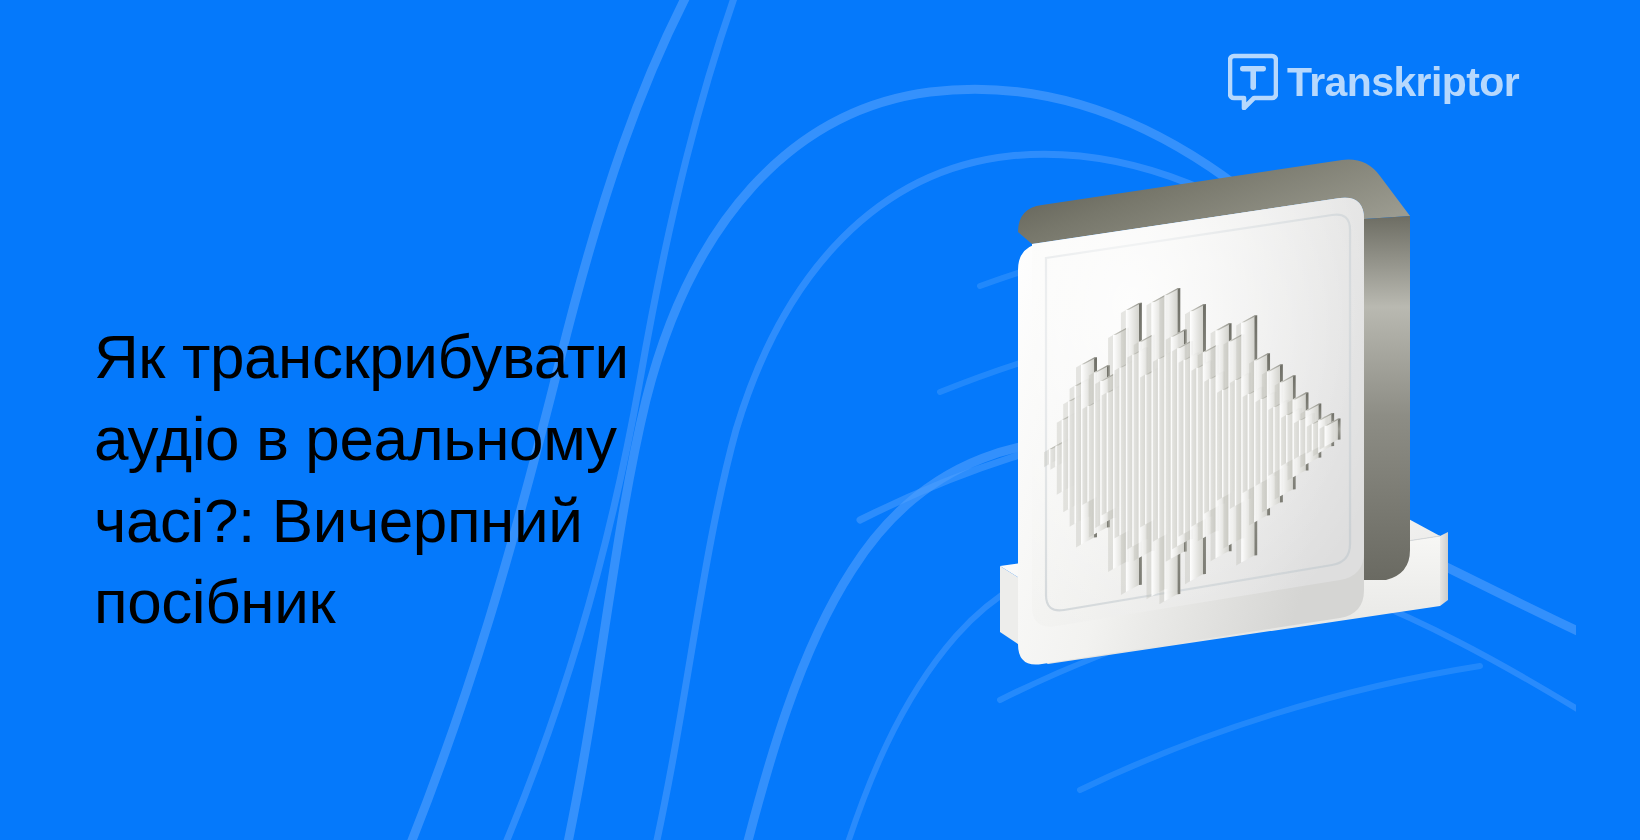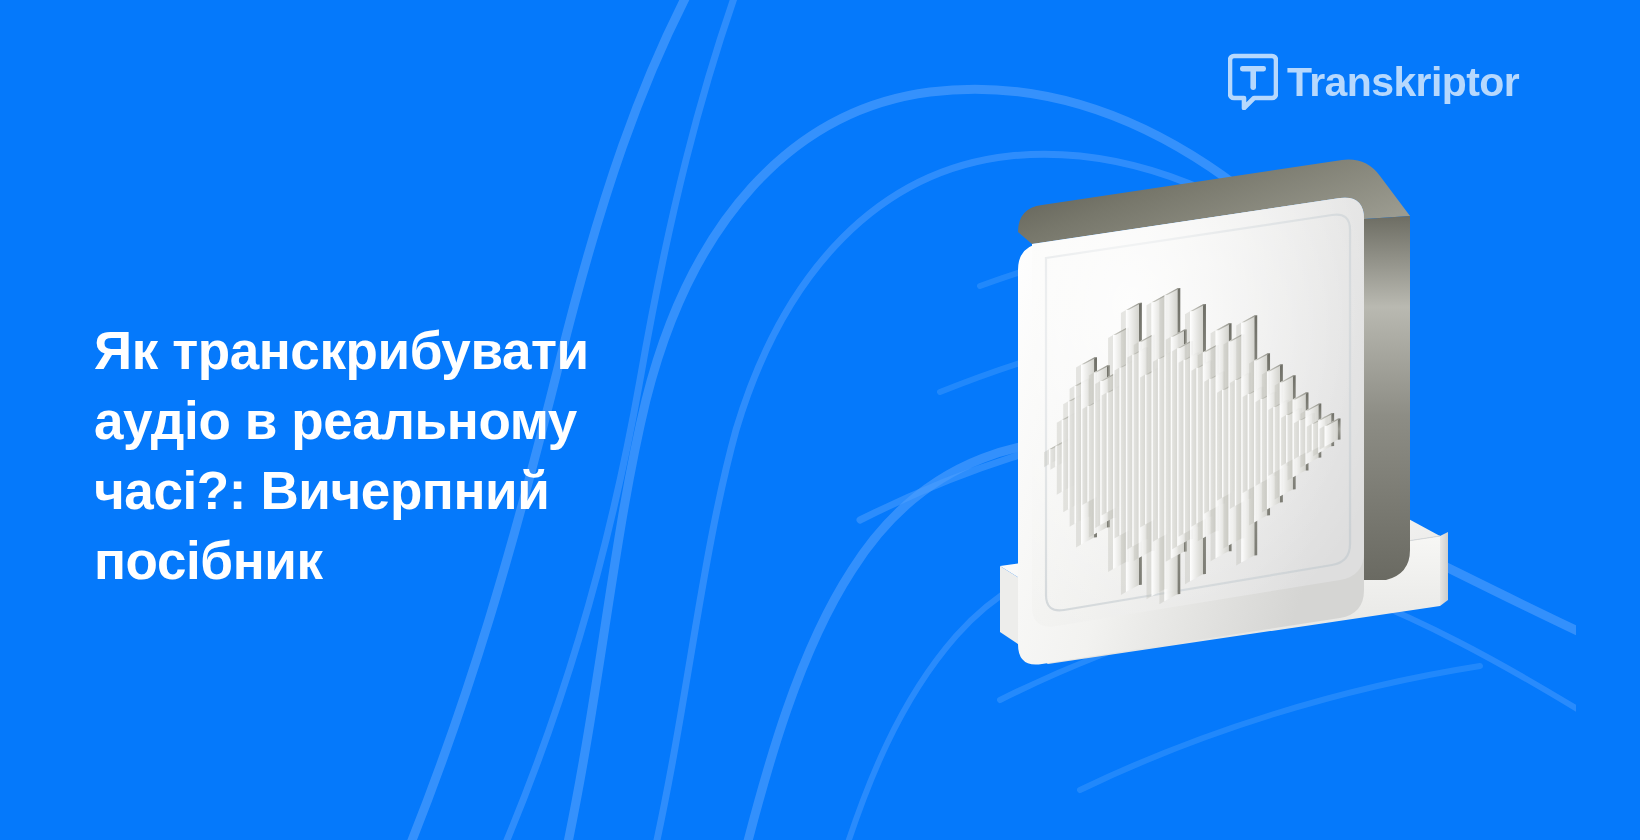--- a/index.html
+++ b/index.html
@@ -42,23 +42,23 @@
     white-space:nowrap;
     transform:translateY(1px);
   }
 
   
   .headline {
     position:absolute;
     left:94px;
     top:316px;
     width:640px;
-    color:#ffffff;
-    font-size:53px;
-    font-weight:bold;
+    color:#000000;
+    font-size:62px;
+    font-weight:normal;
     line-height:1.32;
     letter-spacing:-0.4px;
   }
 
   
   .illustration {
     position:absolute;
     left:940px;
     top:140px;
     width:560px;

